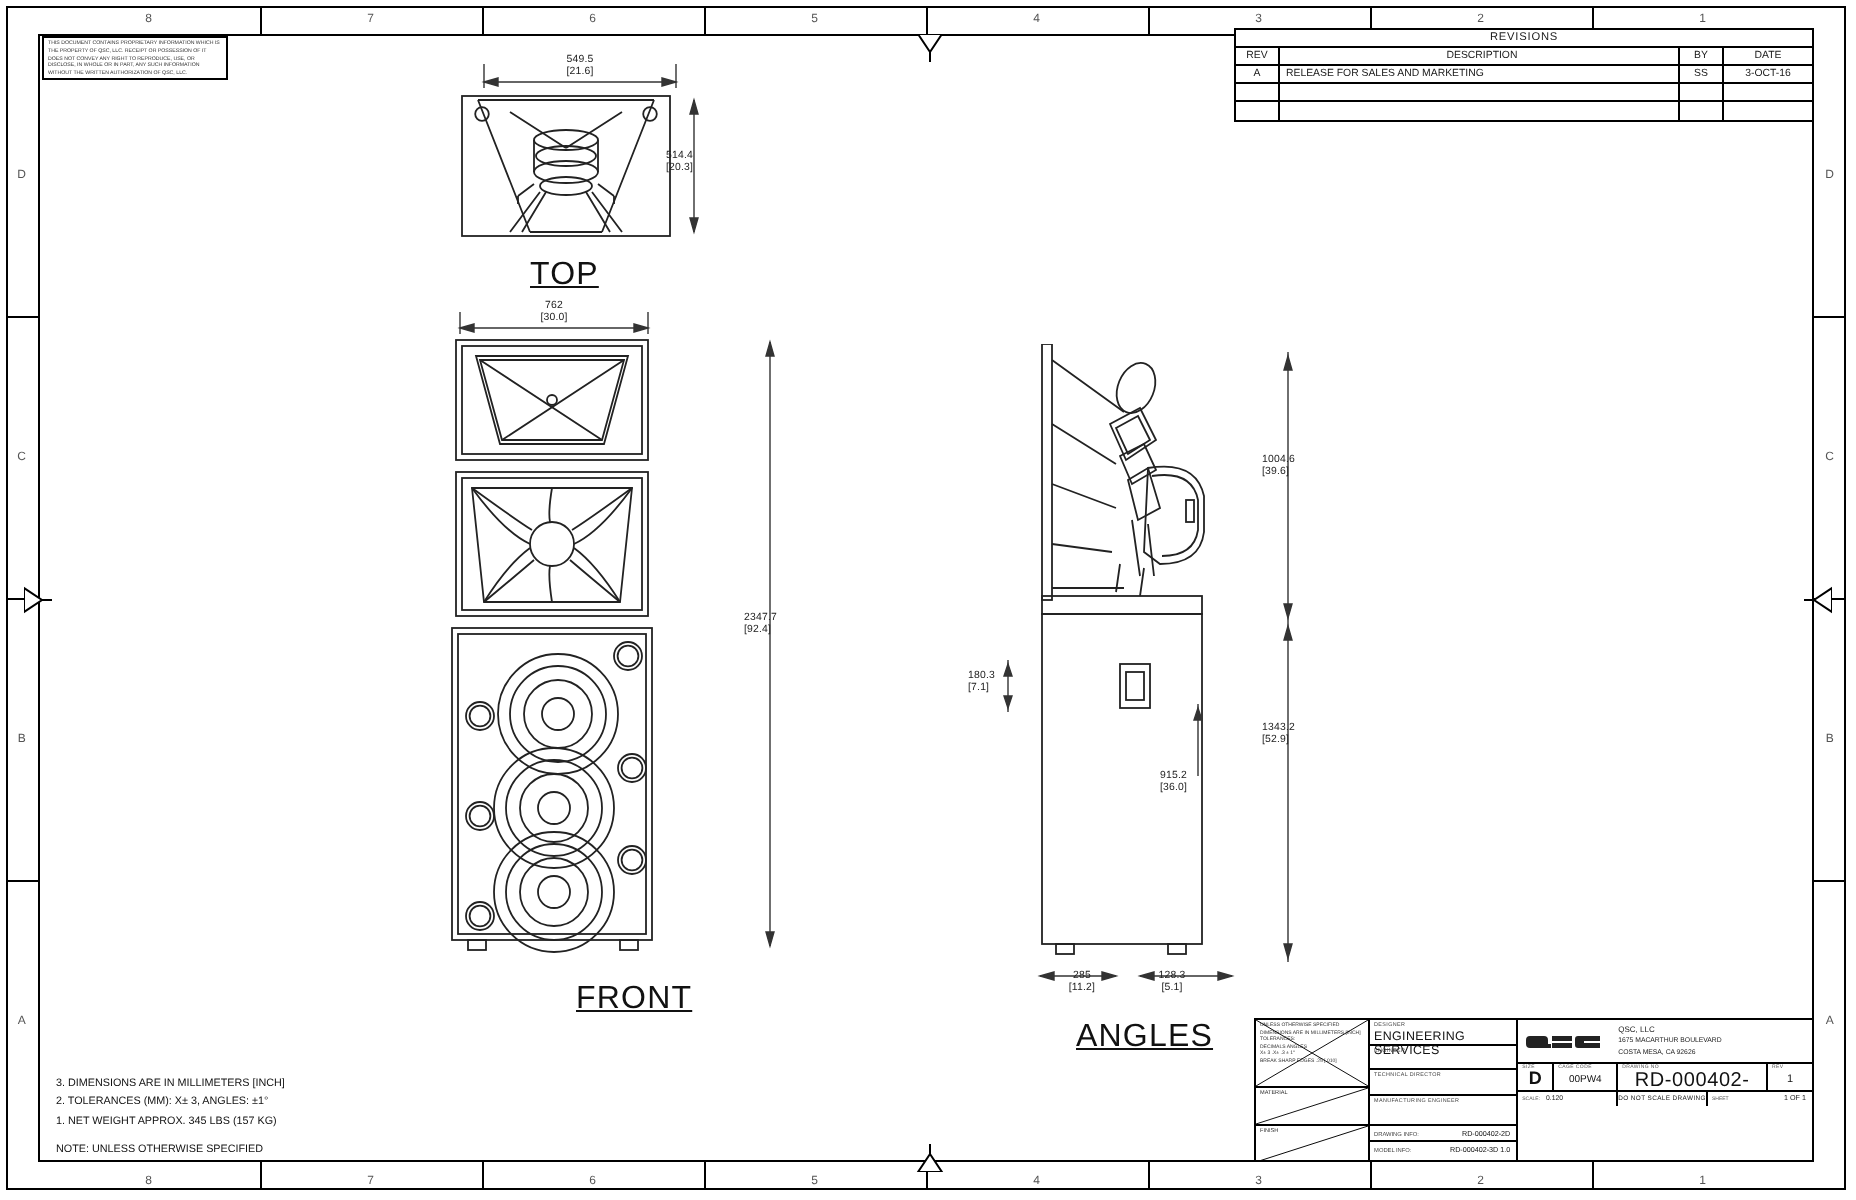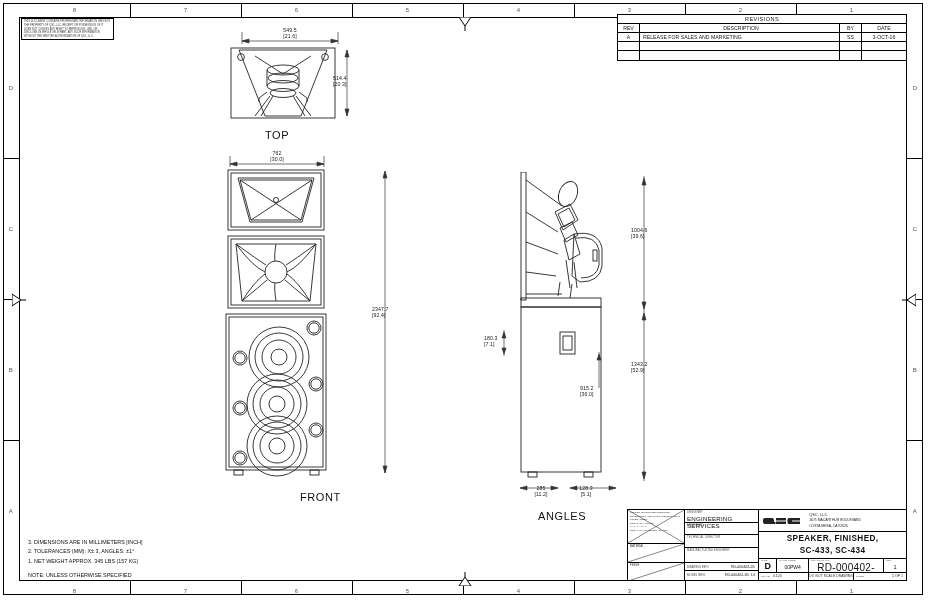--- a/index.html
+++ b/index.html
@@ -13,21 +13,21 @@
   .frame-inner{position:absolute;left:19px;top:17px;width:888px;height:564px;
                border:1.2px solid #000;box-sizing:border-box;}
 
   .zone-tick{position:absolute;background:#000;}
   .zone-lbl{position:absolute;font-size:6px;color:#555;text-align:center;
             line-height:1;letter-spacing:.3px;}
 
   
   .t{position:absolute;white-space:pre;line-height:1.15;}
   .dim{font-size:5.2px;text-align:center;color:#222;letter-spacing:.1px;}
-  .viewlbl{font-size:11px;color:#111;letter-spacing:.6px;}
+  .viewlbl{font-size:16px;color:#111;letter-spacing:.6px;text-decoration:underline;}
 
   
   .rev{position:absolute;left:617px;top:14px;width:290px;
        border:1px solid #000;box-sizing:border-box;background:#fff;}
   .rev div{box-sizing:border-box;}
   .rev-title{height:9px;border-bottom:1px solid #000;font-size:5.6px;
              text-align:center;line-height:9px;letter-spacing:.4px;}
   .rev-row{display:flex;height:9px;border-bottom:1px solid #000;}
   .rev-row:last-child{border-bottom:none;}
   .rev-c{border-right:1px solid #000;font-size:5.2px;line-height:9px;
@@ -327,21 +327,21 @@
   <svg class="t" style="left:378px;top:168px;" width="14" height="308">
     <g stroke="#333" stroke-width="0.7" fill="#333">
       <line x1="7" y1="3" x2="7" y2="305"></line>
       <polygon points="7,3 5,10 9,10"></polygon>
       <polygon points="7,305 5,298 9,298"></polygon>
     </g>
   </svg>
   <div class="t dim" style="left:372px;top:307px;width:44px;text-align:left;">2347.7
 [92.4]</div>
 
-  <div class="t viewlbl" style="left:264px;top:491px;padding-left:36px;">FRONT</div>
+  <div class="t viewlbl" style="left:252px;top:491px;padding-left:36px;">FRONT</div>
 
   <svg class="t" style="left:514px;top:172px;" width="120" height="312">
     <g fill="none" stroke="#222" stroke-width="0.9">
 
       <rect x="7" y="0" width="5" height="128"></rect>
 
       <path d="M12 8 L48 34 M12 40 L44 60 M12 70 L44 82 M12 100 L42 104 M12 122 L48 122"></path>
 
       <ellipse cx="54" cy="22" rx="9" ry="13" transform="rotate(22 54 22)"></ellipse>
 
@@ -502,24 +502,20 @@
             <path d="M52 4 h22 v5 h-16 v2 h16 v5 h-22 a3 3 0 0 1 -3 -3 v-6 a3 3 0 0 1 3 -3 z"></path>
           </g>
         </svg>
         <div class="co-txt">
           <b>QSC, LLC</b><br>
           <span>1675 MACARTHUR BOULEVARD</span><br>
           <span>COSTA MESA, CA  92626</span>
         </div>
       </div>
 
-      <div class="ttl">
-        <span>SPEAKER, FINISHED,</span>
-        <span>SC-433, SC-434</span>
-      </div>
 
       <div class="meta">
         <div class="m-size">
           <span class="m-lbl">SIZE</span>
           <span class="m-val">D</span>
         </div>
         <div class="m-cage">
           <span class="m-lbl">CAGE CODE</span>
           <span class="m-val">00PW4</span>
         </div>

